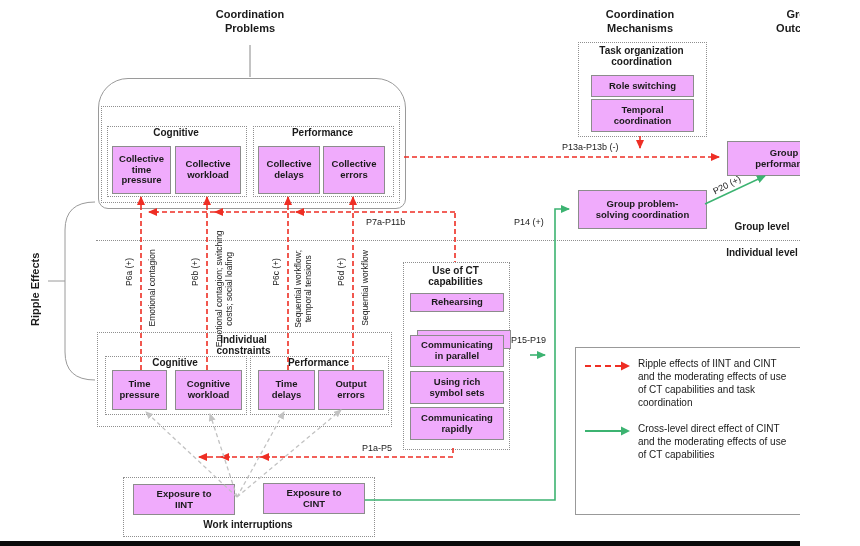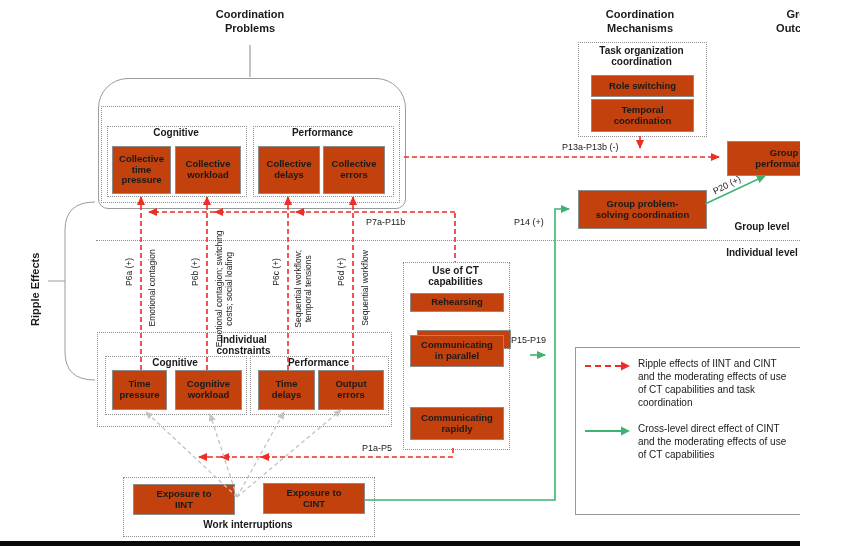--- a/index.html
+++ b/index.html
@@ -2,21 +2,21 @@
 <html><head>
 <meta charset="utf-8">
 <style>
   html,body{margin:0;padding:0;background:#fff;}
   .canvas{position:relative;width:800px;height:546px;background:#fff;overflow:hidden;
           font-family:"Liberation Sans",sans-serif;color:#1a1a1a;}
   .abs{position:absolute;}
   .hdr{font-weight:bold;font-size:11px;text-align:center;white-space:pre-line;line-height:1.25;}
   .dome{border:1px solid #9a9a9a;border-radius:30px 30px 10px 10px;}
   .dbox{border:1px dotted #8f8f8f;}
-  .sbox{border:1px solid #8c8c8c;background:#c2410c;display:flex;align-items:center;justify-content:center;
+  .sbox{border:1px solid #8c8c8c;background:#f0abfc;display:flex;align-items:center;justify-content:center;
         text-align:center;font-weight:bold;font-size:9.5px;line-height:1.12;white-space:pre-line;}
   .title{font-weight:bold;font-size:10px;text-align:center;white-space:pre-line;line-height:1.12;}
   .plabel{font-size:9px;color:#1a1a1a;white-space:nowrap;}
   .vlabel{font-size:8.5px;text-align:center;transform:rotate(-90deg);white-space:pre-line;
           line-height:1.15;color:#222;}
   .lvl{font-weight:bold;font-size:10px;text-align:center;}
   .legend{border:1px solid #999;background:#fff;box-sizing:border-box;padding:9px 8px 6px 8px;}
   .lrow{display:flex;align-items:flex-start;margin-bottom:13px;}
   .lrow svg{flex:0 0 auto;margin:3px 8px 0 0;}
   .ltext{font-size:10px;line-height:1.3;white-space:pre-line;}
@@ -99,20 +99,22 @@
   <div class="abs sbox" style="left:263px;top:483px;width:100px;height:29px;">Exposure to
 CINT</div>
 
   <div class="abs dbox" style="left:403px;top:262px;width:105px;height:186px;"></div>
   <div class="abs title" style="left:403px;top:265px;width:105px;">Use of CT
 capabilities</div>
   <div class="abs sbox" style="left:410px;top:293px;width:92px;height:17px;">Rehearsing</div>
   <div class="abs sbox" style="left:417px;top:314px;width:92px;height:17px;margin-top:16px;">Reprocessing</div>
   <div class="abs sbox" style="left:410px;top:335px;width:92px;height:30px;">Communicating
 in parallel</div>
+  <div class="abs sbox" style="left:410px;top:371px;width:92px;height:31px;">Using rich
+symbol sets</div>
   <div class="abs sbox" style="left:410px;top:407px;width:92px;height:31px;">Communicating
 rapidly</div>
 
   <div class="abs dbox" style="left:578px;top:42px;width:127px;height:93px;"></div>
   <div class="abs title" style="left:578px;top:45px;width:127px;">Task organization
 coordination</div>
   <div class="abs sbox" style="left:591px;top:75px;width:101px;height:20px;">Role switching</div>
   <div class="abs sbox" style="left:591px;top:99px;width:101px;height:31px;">Temporal
 coordination</div>
 

